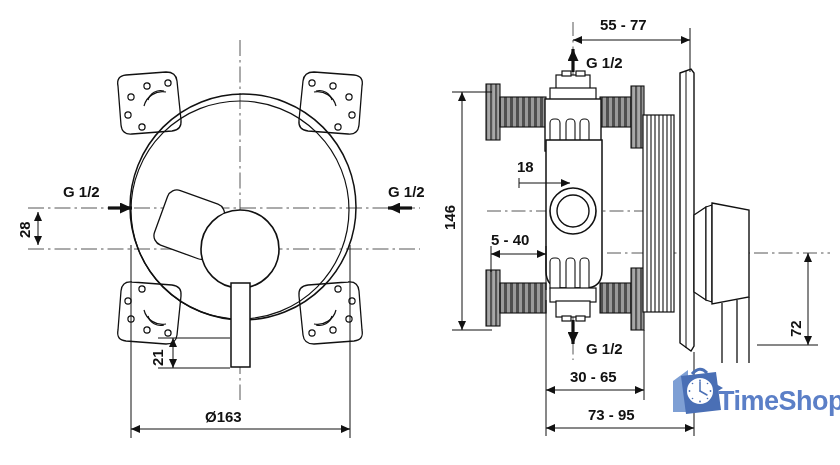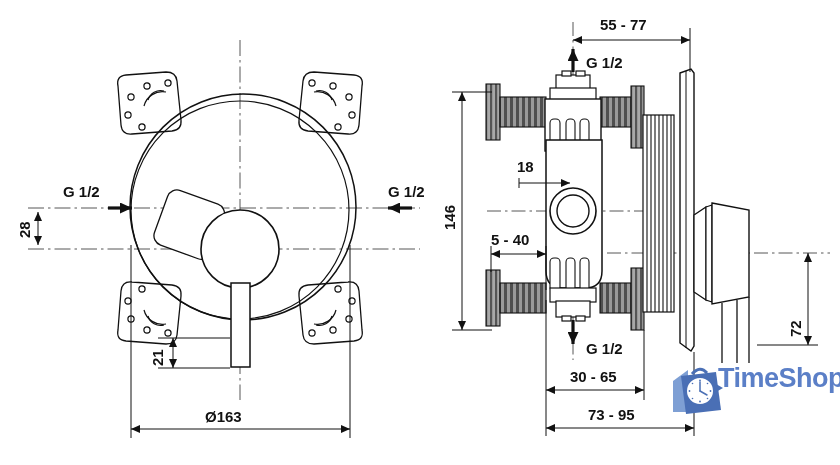--- a/index.html
+++ b/index.html
@@ -10,21 +10,21 @@
   }
   #stage{position:relative;width:840px;height:465px;background:#fff;}
   svg.dwg{position:absolute;left:0;top:0;width:840px;height:465px;}
   .dimtext{
     font-family:"Liberation Sans", sans-serif;
     font-size:15px;font-weight:bold;fill:#111;
   }
   .logo-wrap{
     position:absolute;left:664px;top:365px;
     width:172px;height:50px;
-    display:flex;align-items:flex-start;
+    display:flex;align-items:flex-end;
   }
   .logo-mark{position:relative;width:52px;height:48px;flex:0 0 52px;}
   .logo-text{
     font-family:"Liberation Sans", sans-serif;
     font-size:27px;font-weight:bold;color:#5b7fc7;
     letter-spacing:-0.5px;margin-left:2px;line-height:1;
   }
 </style>
 </head>
 <body>

